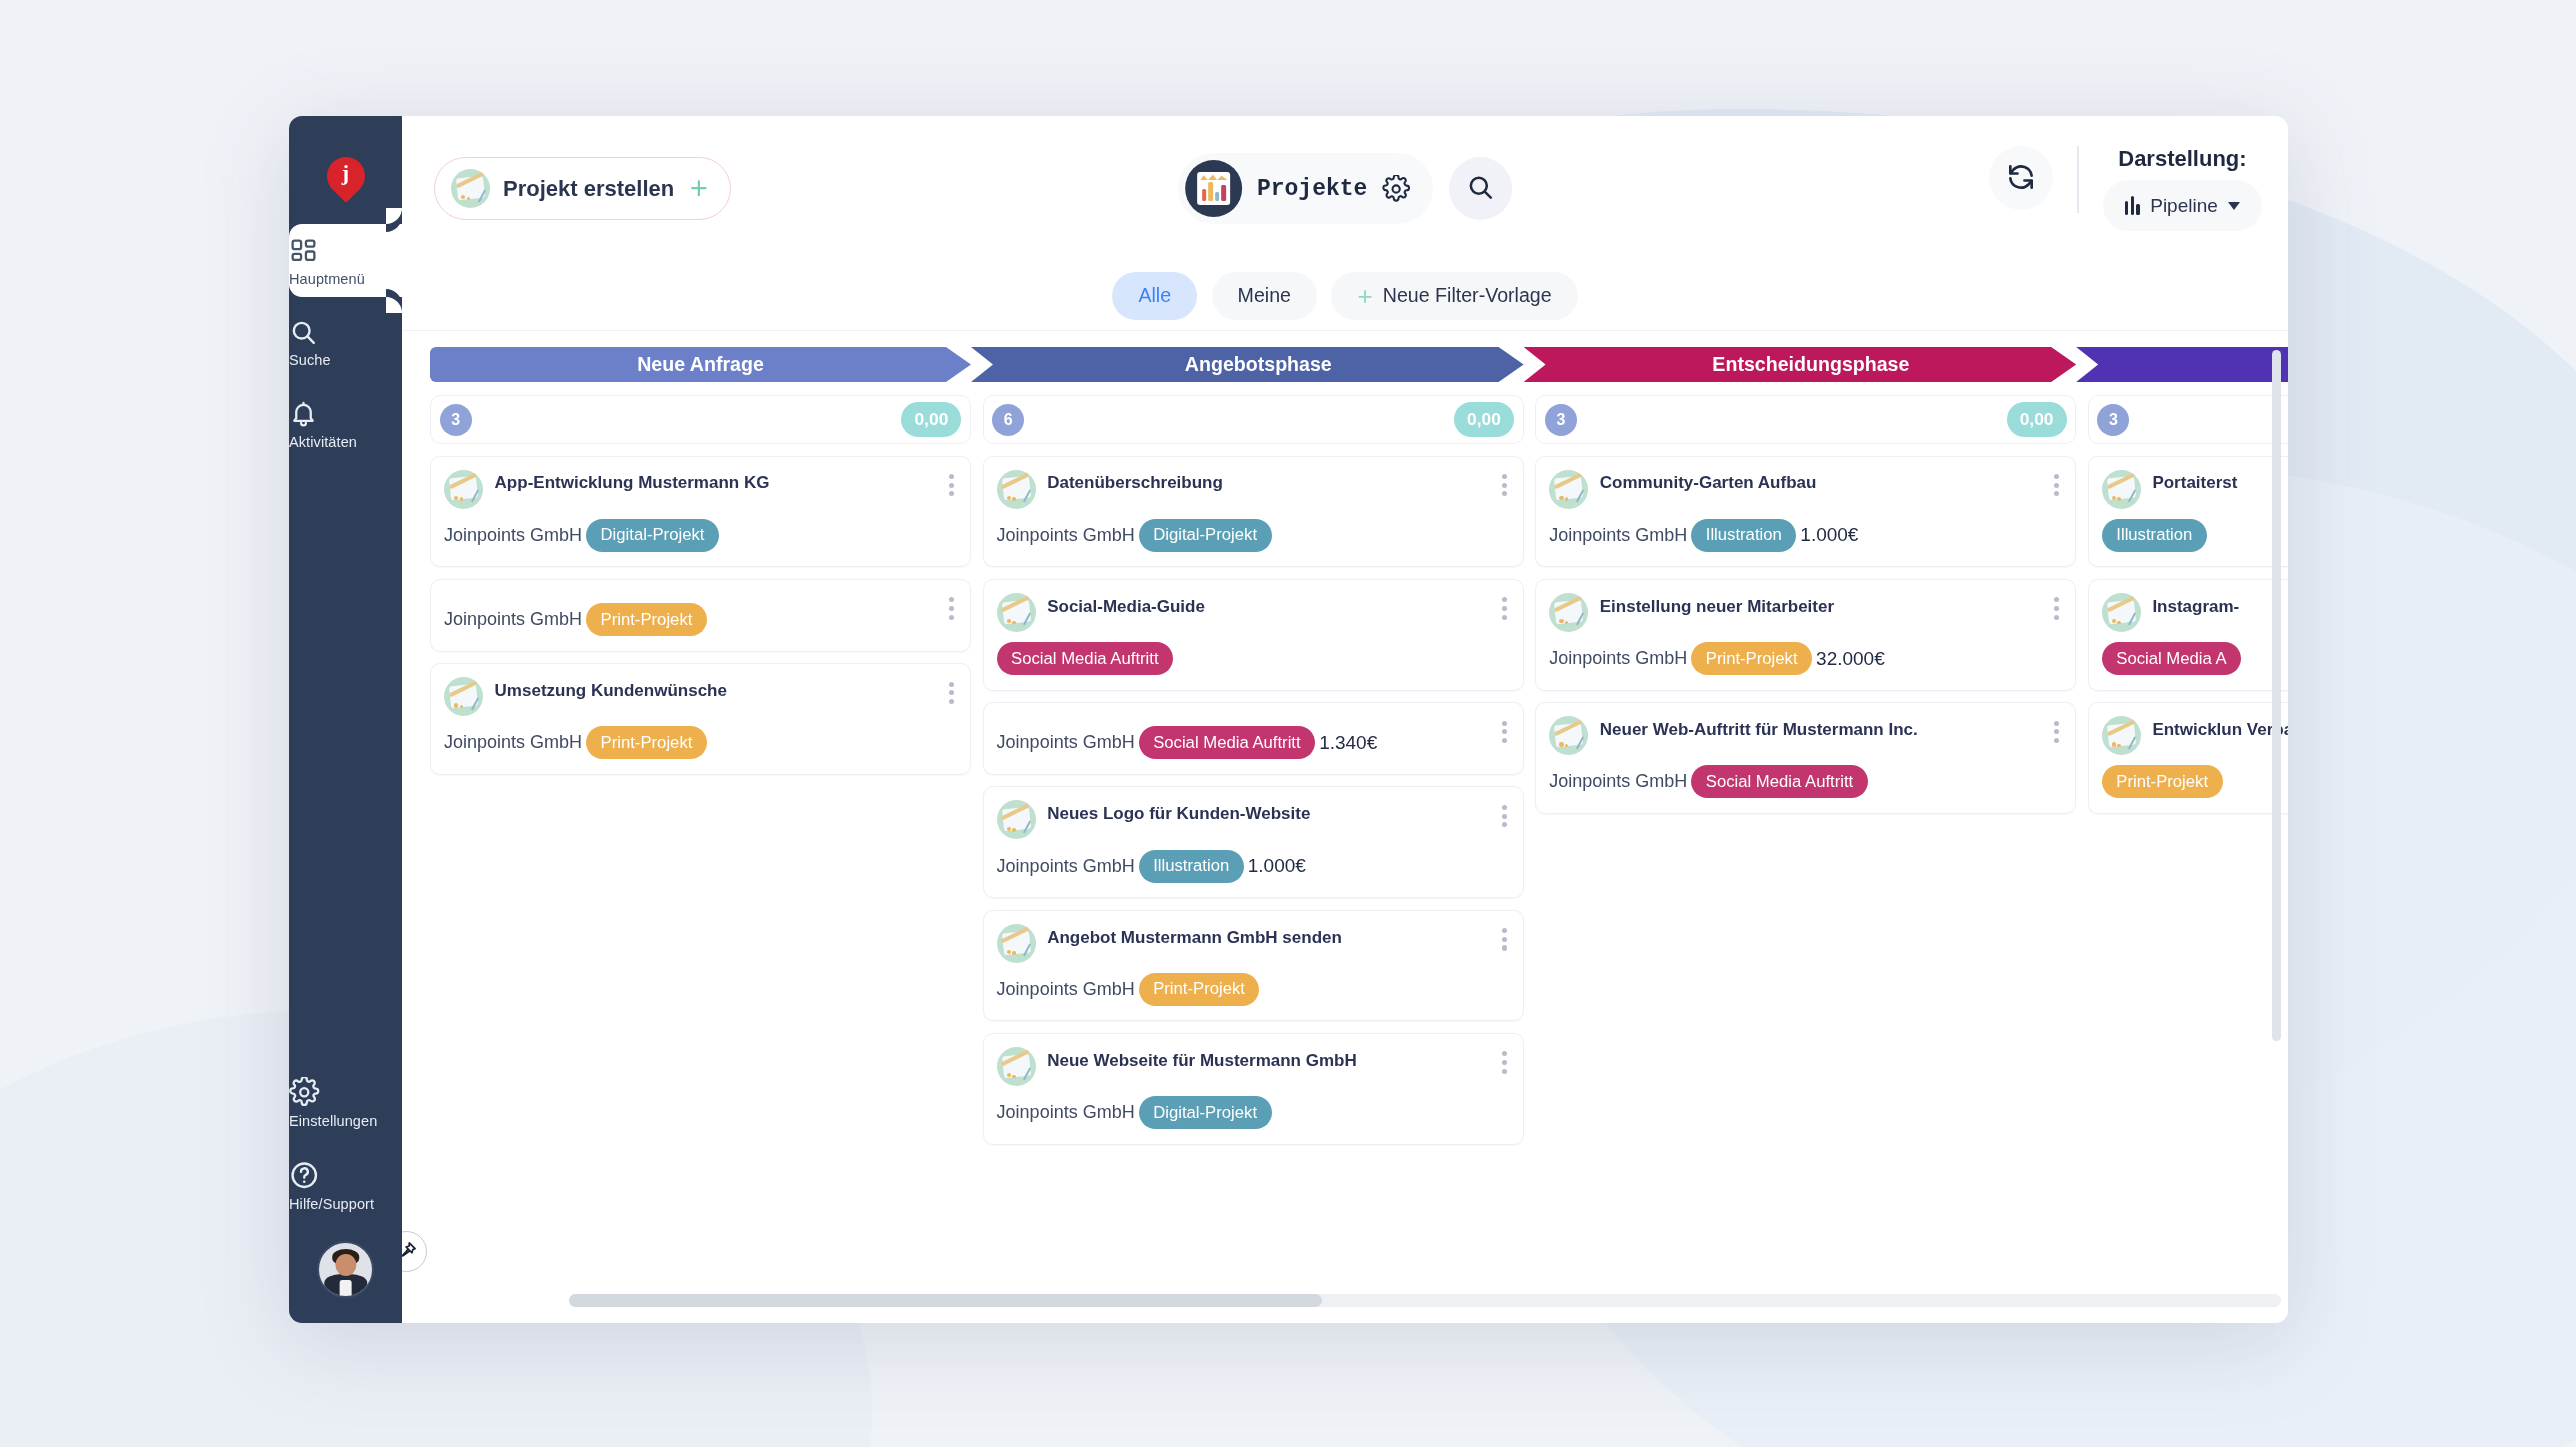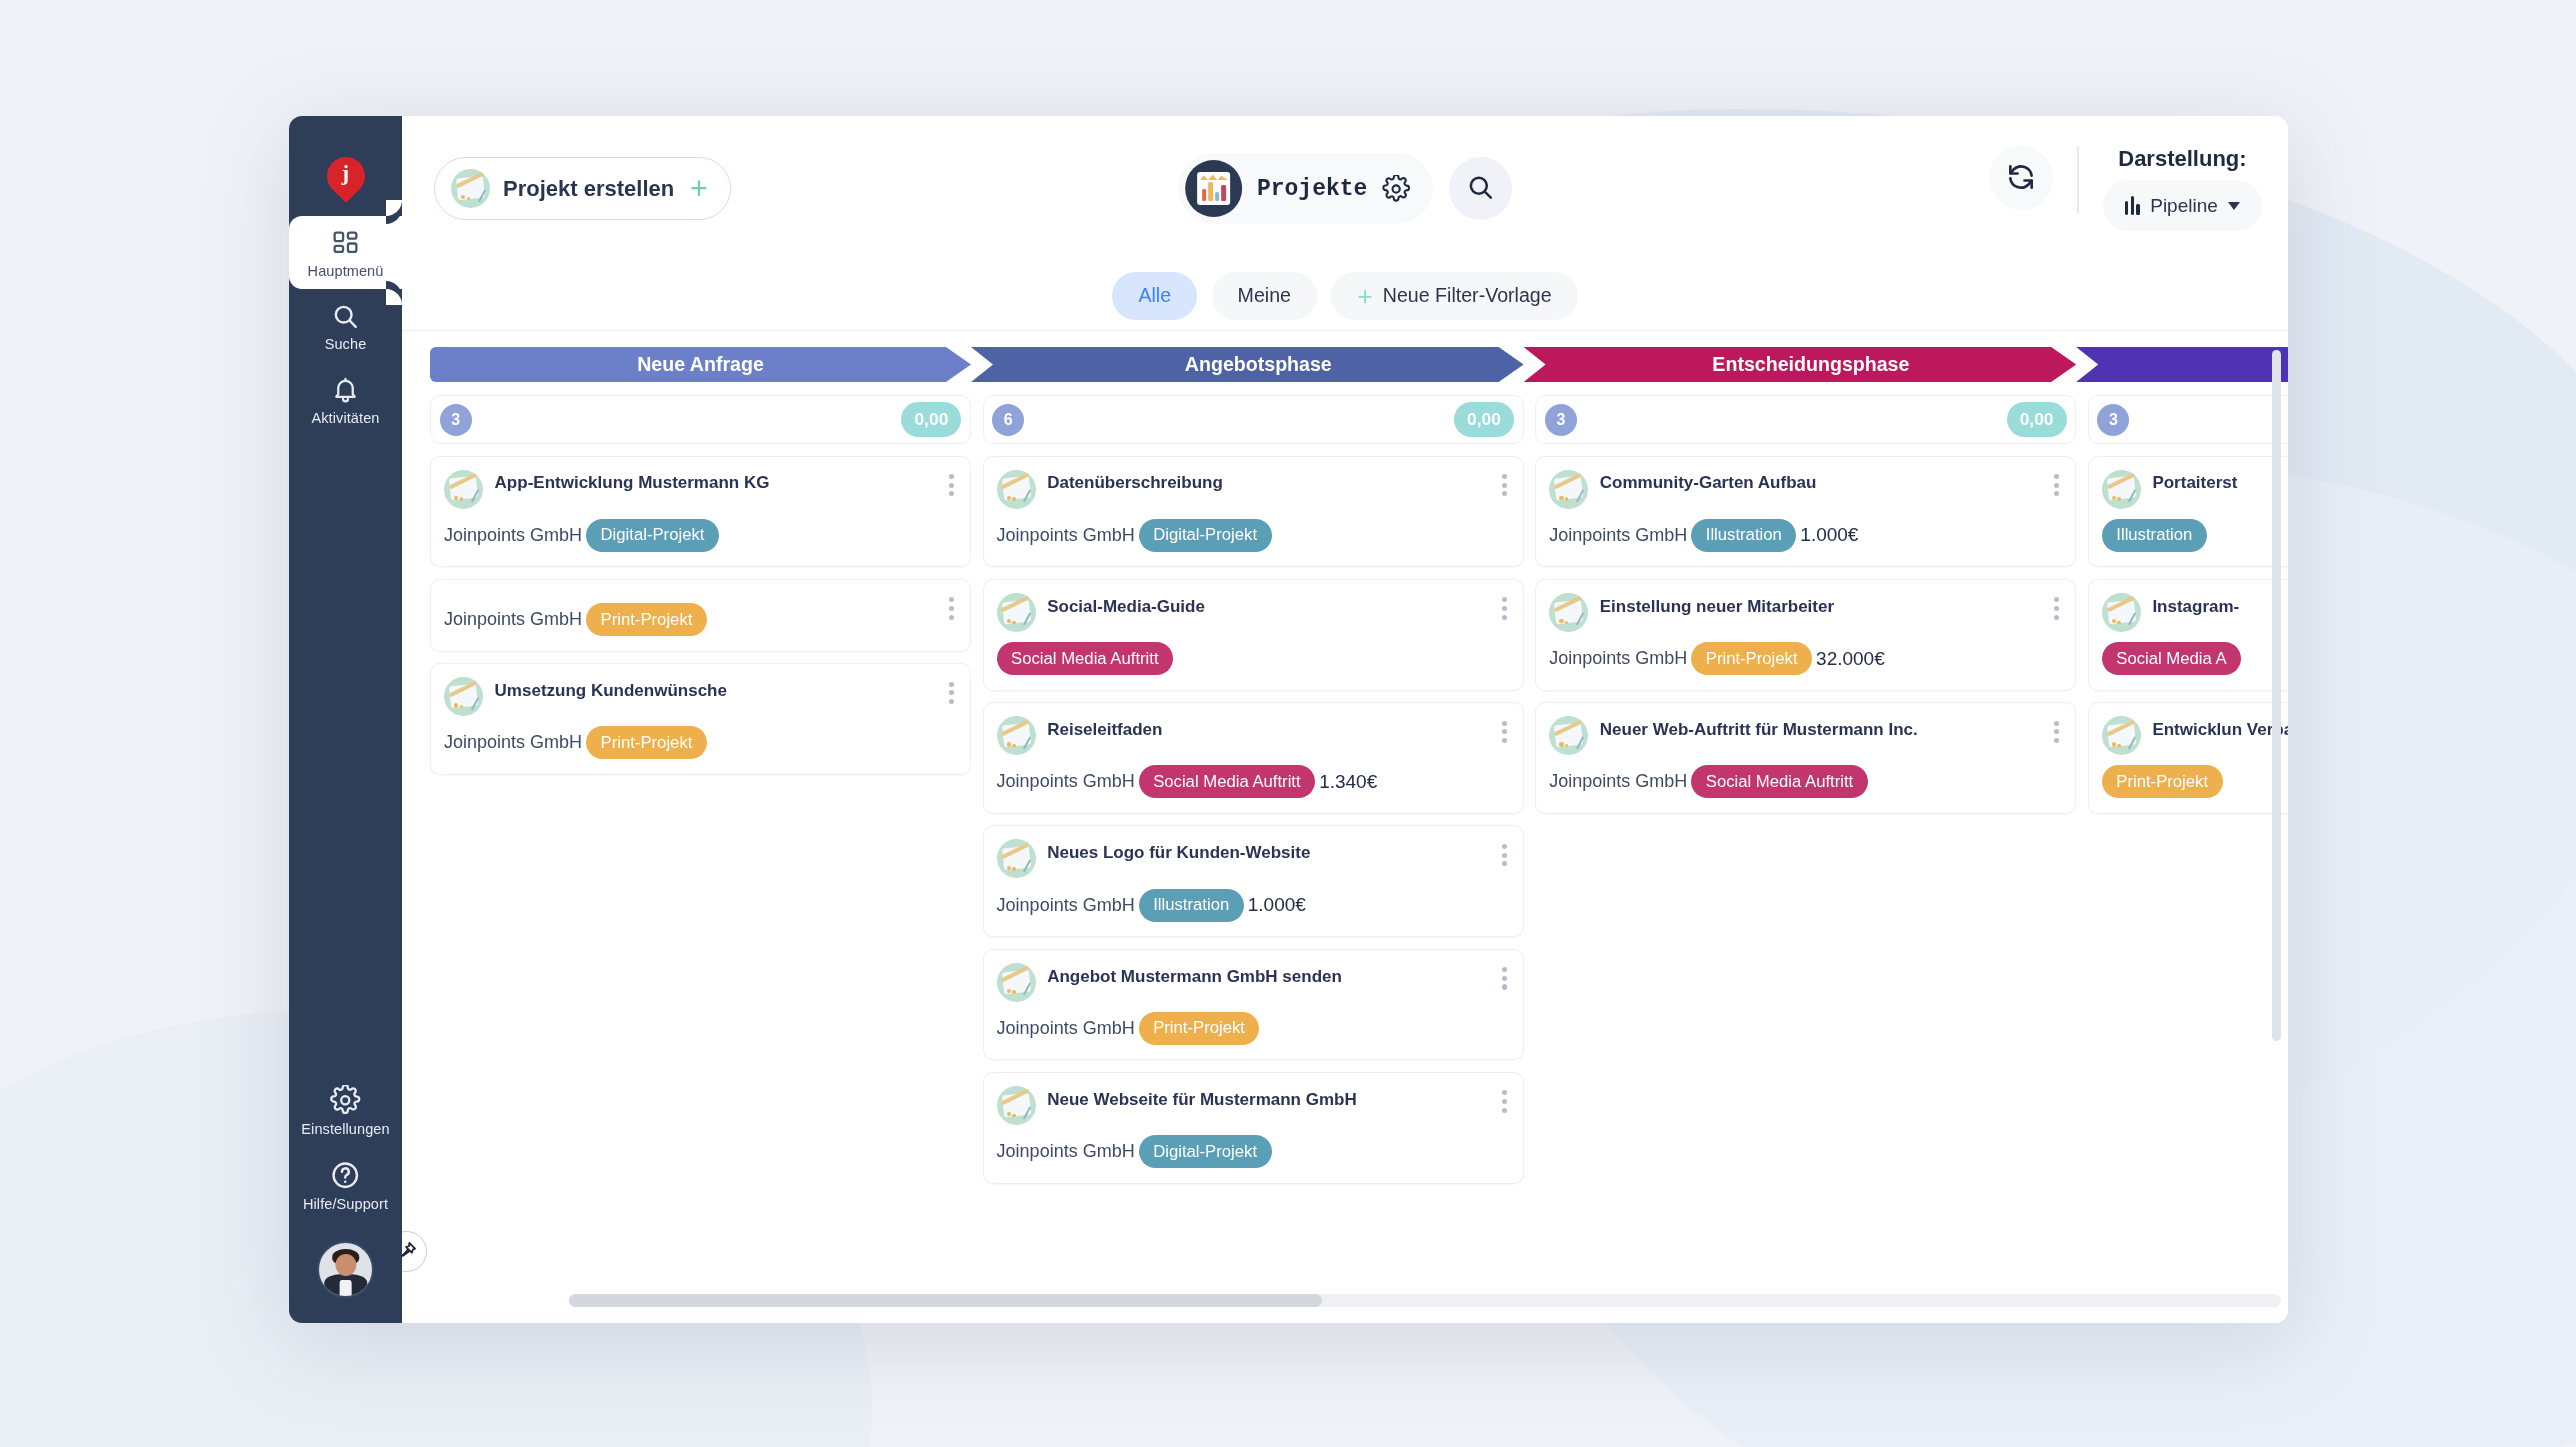--- a/index.html
+++ b/index.html
@@ -65,22 +65,22 @@
   .pin-marker .letter {
     position: absolute; inset: 0;
     display: flex; align-items: center; justify-content: center;
     color: #fff; font-size: 22px; font-weight: 700;
     font-family: "Liberation Serif", serif;
     padding-bottom: 4.4px;
   }
 
   .nav-item {
     width: 113px; padding: 13px 0 10.2px;
-    display: flex; flex-direction: column; align-items: center; gap: 5.1px;
-    color: #e7ecf4; cursor: pointer; position: relative;
+    display: flex; flex-direction: column; gap: 5.1px;
+    color: #e7ecf4; cursor: pointer; position: relative; margin-top: 8px;
   }
   .nav-item .nav-label { font-size: 14.5px; letter-spacing: 0.1px; }
   .nav-item svg { display: block; }
   .nav-item.active {
     background: #ffffff; color: #475569;
     border-radius: 13px 0 0 13px;
   }
   .nav-item.active::before,
   .nav-item.active::after {
     content: ""; position: absolute; right: 0; width: 16px; height: 16px;
@@ -580,30 +580,20 @@
                 <div class="card-meta">
                   <span class="tag" style="background: rgb(194, 53, 110);">Social Media Auftritt</span>
                 </div>
                 <div class="kebab">
                   <i></i>
                   <i></i>
                   <i></i>
                 </div>
               </div>
               <div class="card">
-                <div class="card-top">
-                  <span class="mini-thumb">
-                    <span class="sheet"></span>
-                    <span class="ruler"></span>
-                    <span class="dot1"></span>
-                    <span class="dot2"></span>
-                    <span class="pen"></span>
-                  </span>
-                  <div class="card-title">Reiseleitfaden</div>
-                </div>
                 <div class="card-meta">
                   <span class="company">Joinpoints GmbH</span>
                   <span class="tag" style="background: rgb(194, 53, 110);">Social Media Auftritt</span>
                   <span class="amount">1.340€</span>
                 </div>
                 <div class="kebab">
                   <i></i>
                   <i></i>
                   <i></i>
                 </div>

